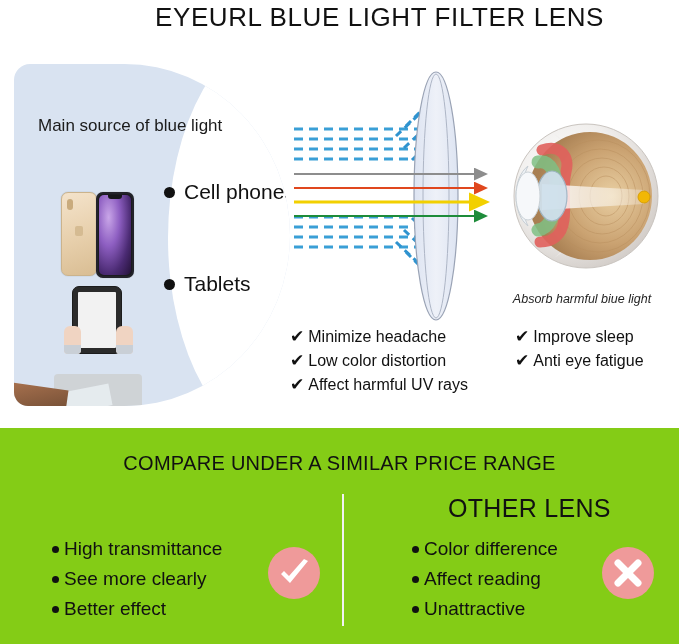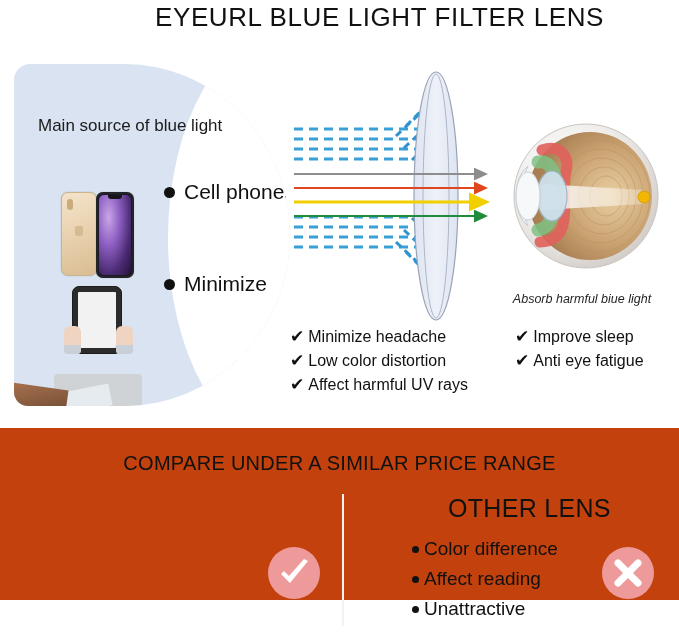--- a/index.html
+++ b/index.html
@@ -284,22 +284,22 @@
     font-size: 16px;
     color: #111111;
   }
 
   
   .compare {
     position: absolute;
     left: 0;
     top: 428px;
     width: 679px;
-    height: 172px;
-    background: #c2410c;
+    height: 216px;
+    background: #84cc16;
   }
   .compare-title {
     position: absolute;
     left: 0; top: 24px;
     width: 679px;
     text-align: center;
     font-size: 20px;
     letter-spacing: 0.3px;
     color: #111111;
     white-space: nowrap;
@@ -368,21 +368,21 @@
     <div class="blue-panel">
       <div class="panel-heading">Main source of blue light</div>
 
       <div class="source-row" style="left:150px; top:116px;">
         <span class="dot"></span>
         <span class="label">Cell phones</span>
       </div>
 
       <div class="source-row" style="left:150px; top:208px;">
         <span class="dot"></span>
-        <span class="label">Minimize</span>
+        <span class="label">Tablets</span>
       </div>
 
 
       <div class="thumb phone-pair">
         <div class="phone back">
           <span class="cam"></span>
           <span class="logo"></span>
         </div>
         <div class="phone front">
           <span class="screen"></span>
@@ -548,20 +548,34 @@
     </div>
 
   </div>
 
   <div class="compare">
     <div class="compare-title">COMPARE UNDER A SIMILAR PRICE RANGE</div>
     <div class="divider"></div>
 
     <div class="col-head others">OTHER LENS</div>
 
+    <div class="cmp-list ours">
+      <div class="cmp-item">
+        <span class="bullet"></span>
+        <span class="txt">High transmittance</span>
+      </div>
+      <div class="cmp-item">
+        <span class="bullet"></span>
+        <span class="txt">See more clearly</span>
+      </div>
+      <div class="cmp-item">
+        <span class="bullet"></span>
+        <span class="txt">Better effect</span>
+      </div>
+    </div>
 
     <div class="cmp-list others">
       <div class="cmp-item">
         <span class="bullet"></span>
         <span class="txt">Color difference</span>
       </div>
       <div class="cmp-item">
         <span class="bullet"></span>
         <span class="txt">Affect reading</span>
       </div>

